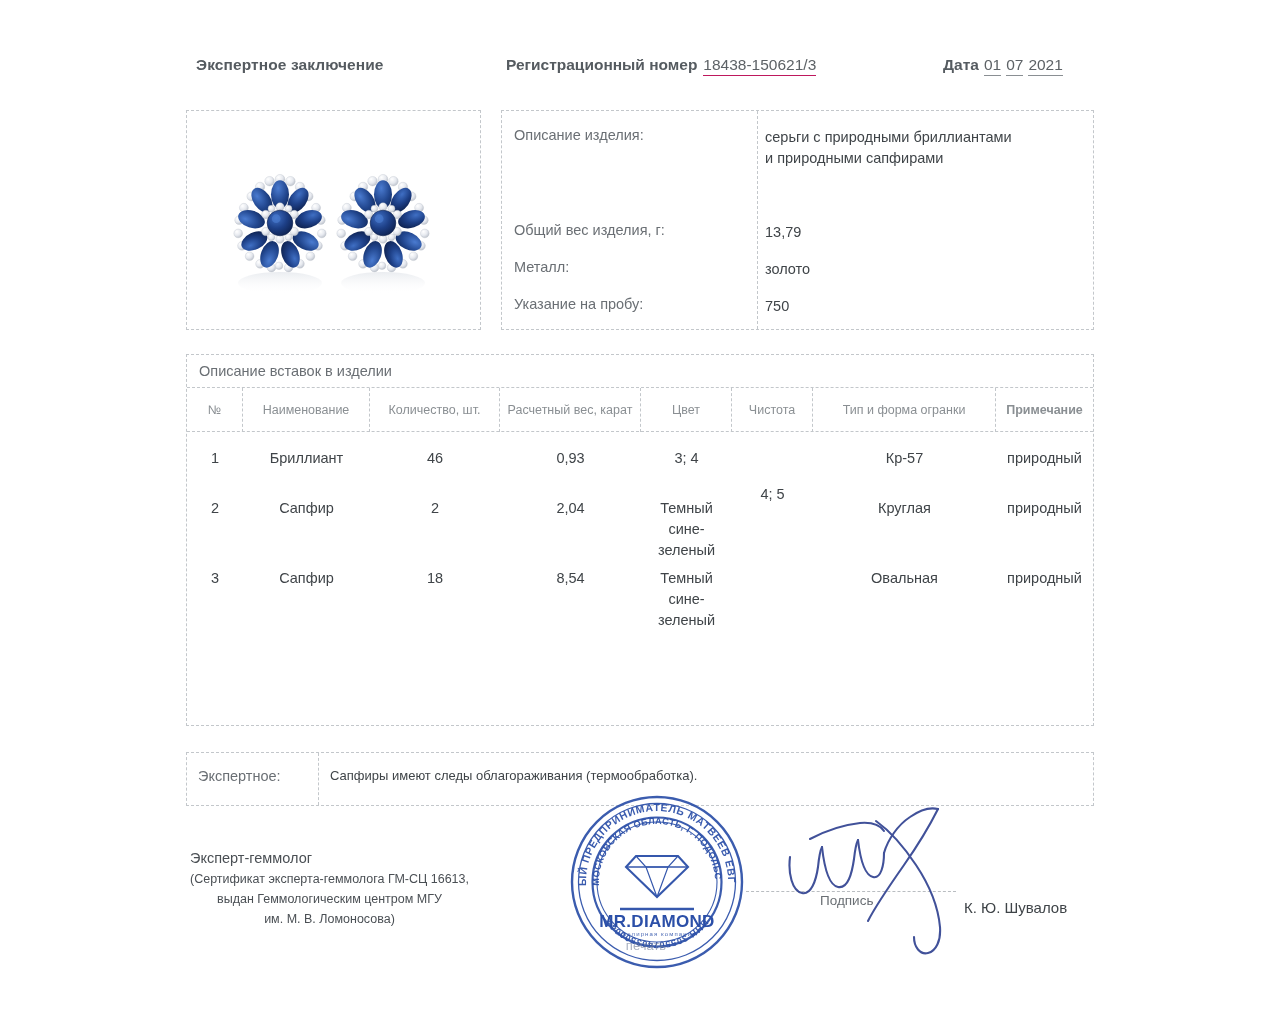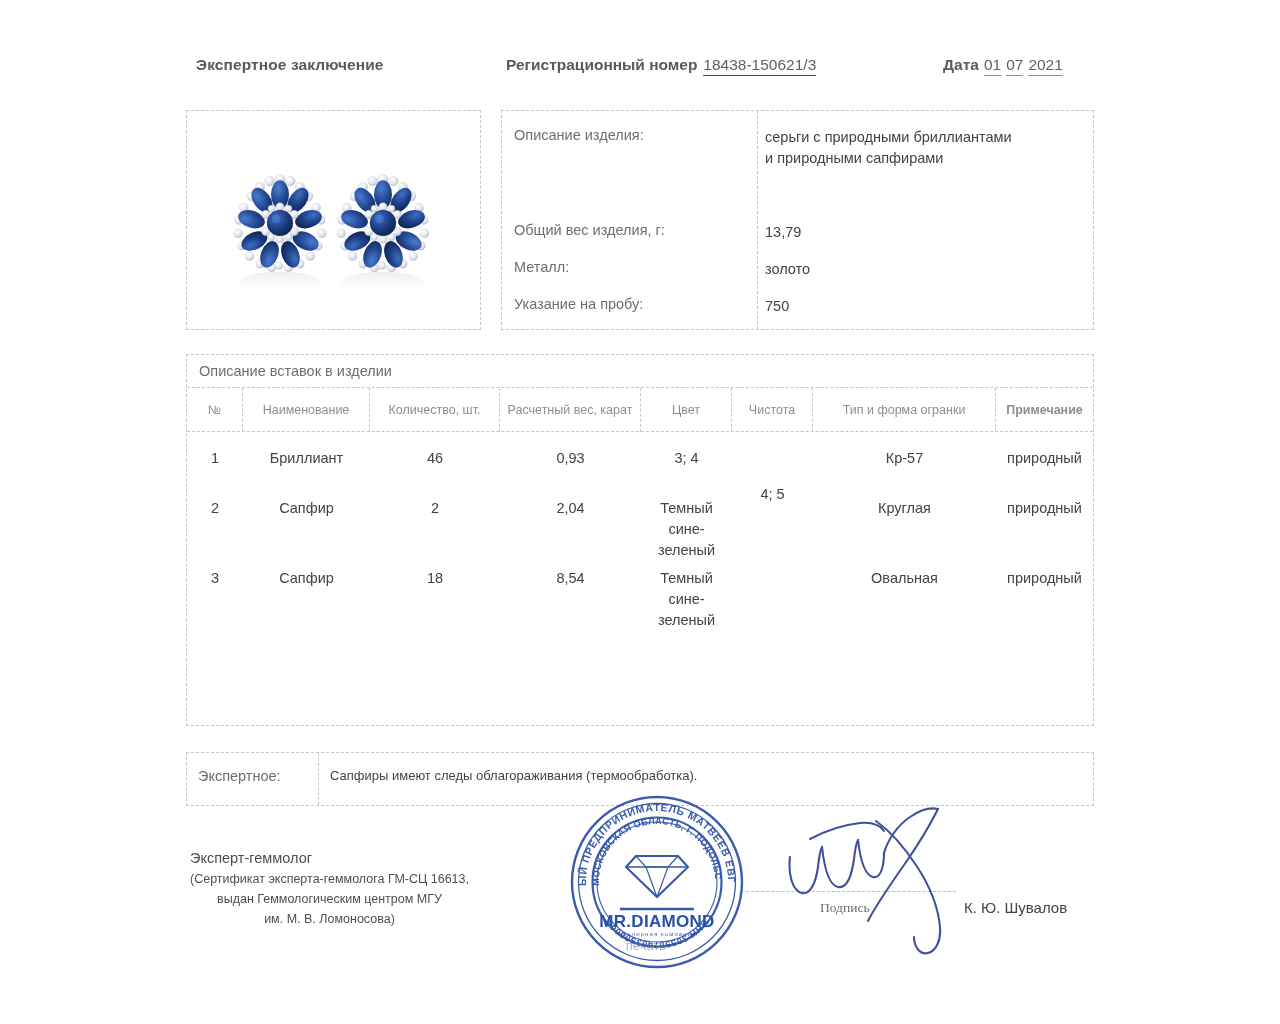--- a/index.html
+++ b/index.html
@@ -252,24 +252,23 @@
   .sign-line {
     position: absolute;
     left: 560px;
     top: 46px;
     width: 210px;
     border-bottom: 1px dashed #b9bdc1;
   }
   .sign-label {
     position: absolute;
     left: 634px;
-    top: 55px;
+    top: 48px;
     font-size: 13.5px;
     color: #6a6f74;
-    font-family: Liberation Serif, serif;
   }
   .sign-name {
     position: absolute;
     left: 778px;
     top: 29px;
     font-size: 15px;
     color: #3f4448;
     margin-top: 25px;
   }
 

